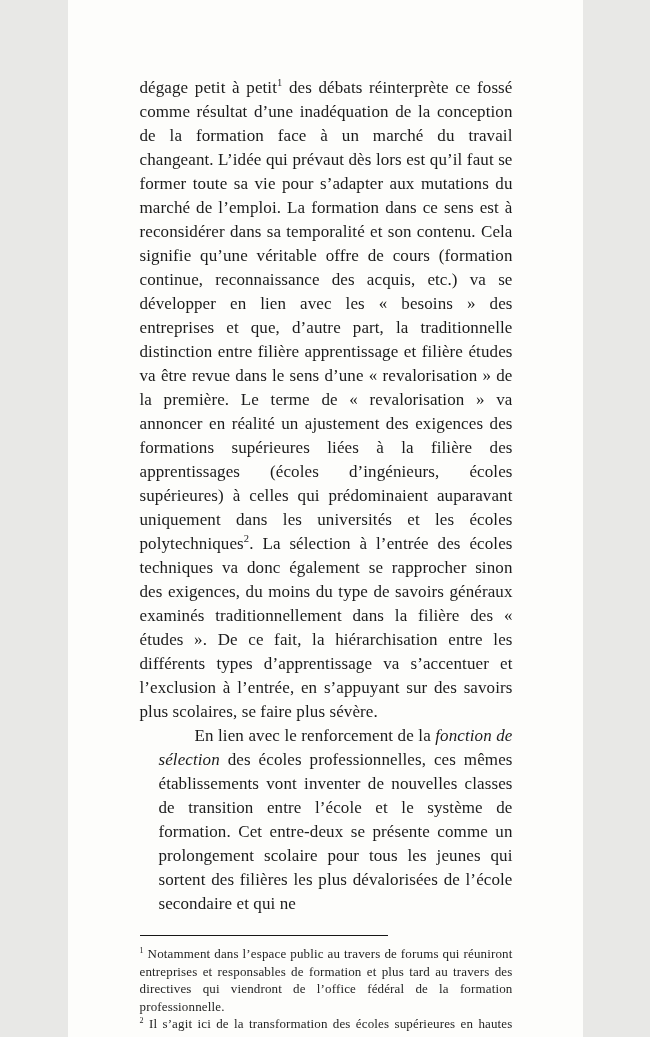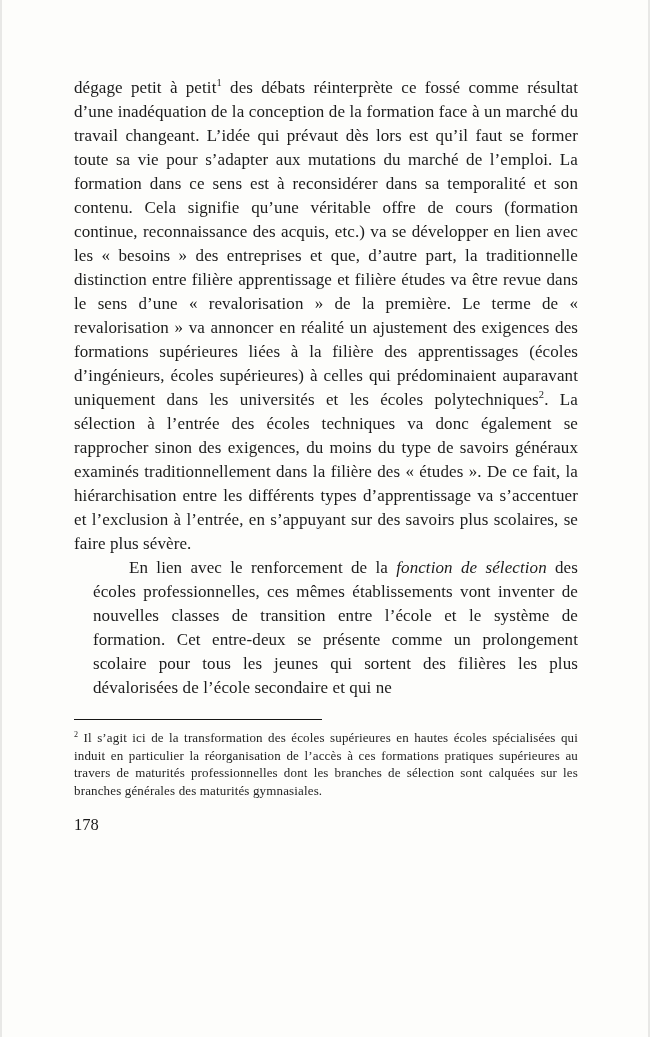--- a/index.html
+++ b/index.html
@@ -2,21 +2,21 @@
 <html><head>
 <meta charset="utf-8">
 <style>
   html, body {
     margin: 0;
     padding: 0;
     background: #e8e8e6;
   }
   .page {
     position: relative;
-    width: 646px;
+    width: 515px;
     height: 1037px;
     margin: 0 auto;
     background: #fdfdfb;
     box-sizing: border-box;
     padding: 76px 70px 0 72px;
     font-family: "Liberation Serif", "DejaVu Serif", serif;
     color: #1b1b1b;
     overflow: hidden;
   }
   .body-text {
@@ -69,18 +69,19 @@
 
   <div class="body-text">
     <p class="para"><span>dégage petit à petit</span><sup class="fnref">1</sup><span> des débats réinterprète ce fossé comme résultat d’une inadéquation de la conception de la formation face à un marché du travail changeant. L’idée qui prévaut dès lors est qu’il faut se former toute sa vie pour s’adapter aux mutations du marché de l’emploi. La formation dans ce sens est à reconsidérer dans sa temporalité et son contenu. Cela signifie qu’une véritable offre de cours (formation continue, reconnaissance des acquis, etc.) va se développer en lien avec les « besoins » des entreprises et que, d’autre part, la traditionnelle distinction entre filière apprentissage et filière études va être revue dans le sens d’une « revalorisation » de la première. Le terme de « revalorisation » va annoncer en réalité un ajustement des exigences des formations supérieures liées à la filière des apprentissages (écoles d’ingénieurs, écoles supérieures) à celles qui prédominaient auparavant uniquement dans les universités et les écoles polytechniques</span><sup class="fnref">2</sup><span>. La sélection à l’entrée des écoles techniques va donc également se rapprocher sinon des exigences, du moins du type de savoirs généraux examinés traditionnellement dans la filière des « études ». De ce fait, la hiérarchisation entre les différents types d’apprentissage va s’accentuer et l’exclusion à l’entrée, en s’appuyant sur des savoirs plus scolaires, se faire plus sévère.</span></p>
 
     <p class="para indent"><span>En lien avec le renforcement de la </span><span class="it">fonction de sélection</span><span> des écoles professionnelles, ces mêmes établissements vont inventer de nouvelles classes de transition entre l’école et le système de formation. Cet entre-deux se présente comme un prolongement scolaire pour tous les jeunes qui sortent des filières les plus dévalorisées de l’école secondaire et qui ne</span></p>
   </div>
 
   <hr class="footnote-rule">
 
   <div class="footnotes">
+    <p class="footnote"><sup class="fnref">1</sup><span> Notamment dans l’espace public au travers de forums qui réuniront entreprises et responsables de formation et plus tard au travers des directives qui viendront de l’office fédéral de la formation professionnelle.</span></p>
     <p class="footnote"><sup class="fnref">2</sup><span> Il s’agit ici de la transformation des écoles supérieures en hautes écoles spécialisées qui induit en particulier la réorganisation de l’accès à ces formations pratiques supérieures au travers de maturités professionnelles dont les branches de sélection sont calquées sur les branches générales des maturités gymnasiales.</span></p>
   </div>
 
   <div class="page-number">178</div>
 
 </div>
 
 </body></html>

